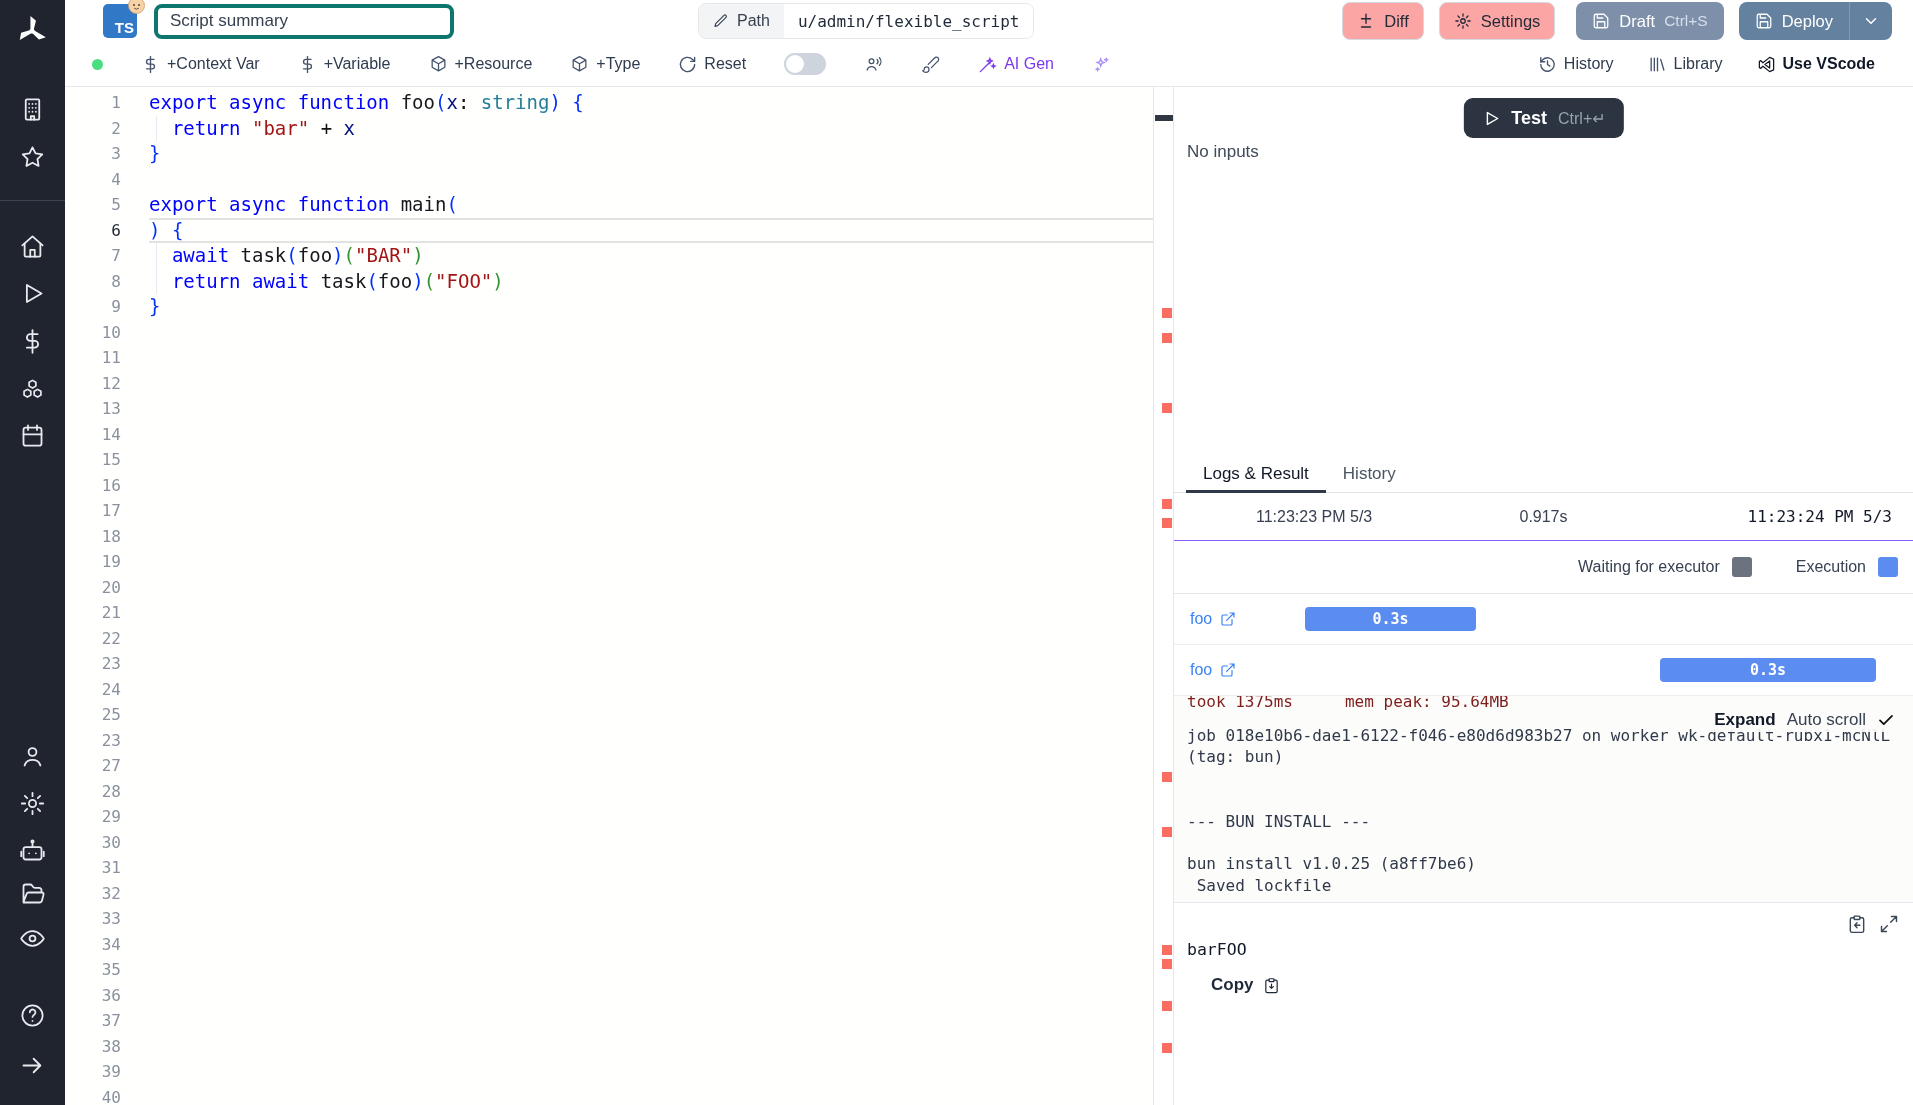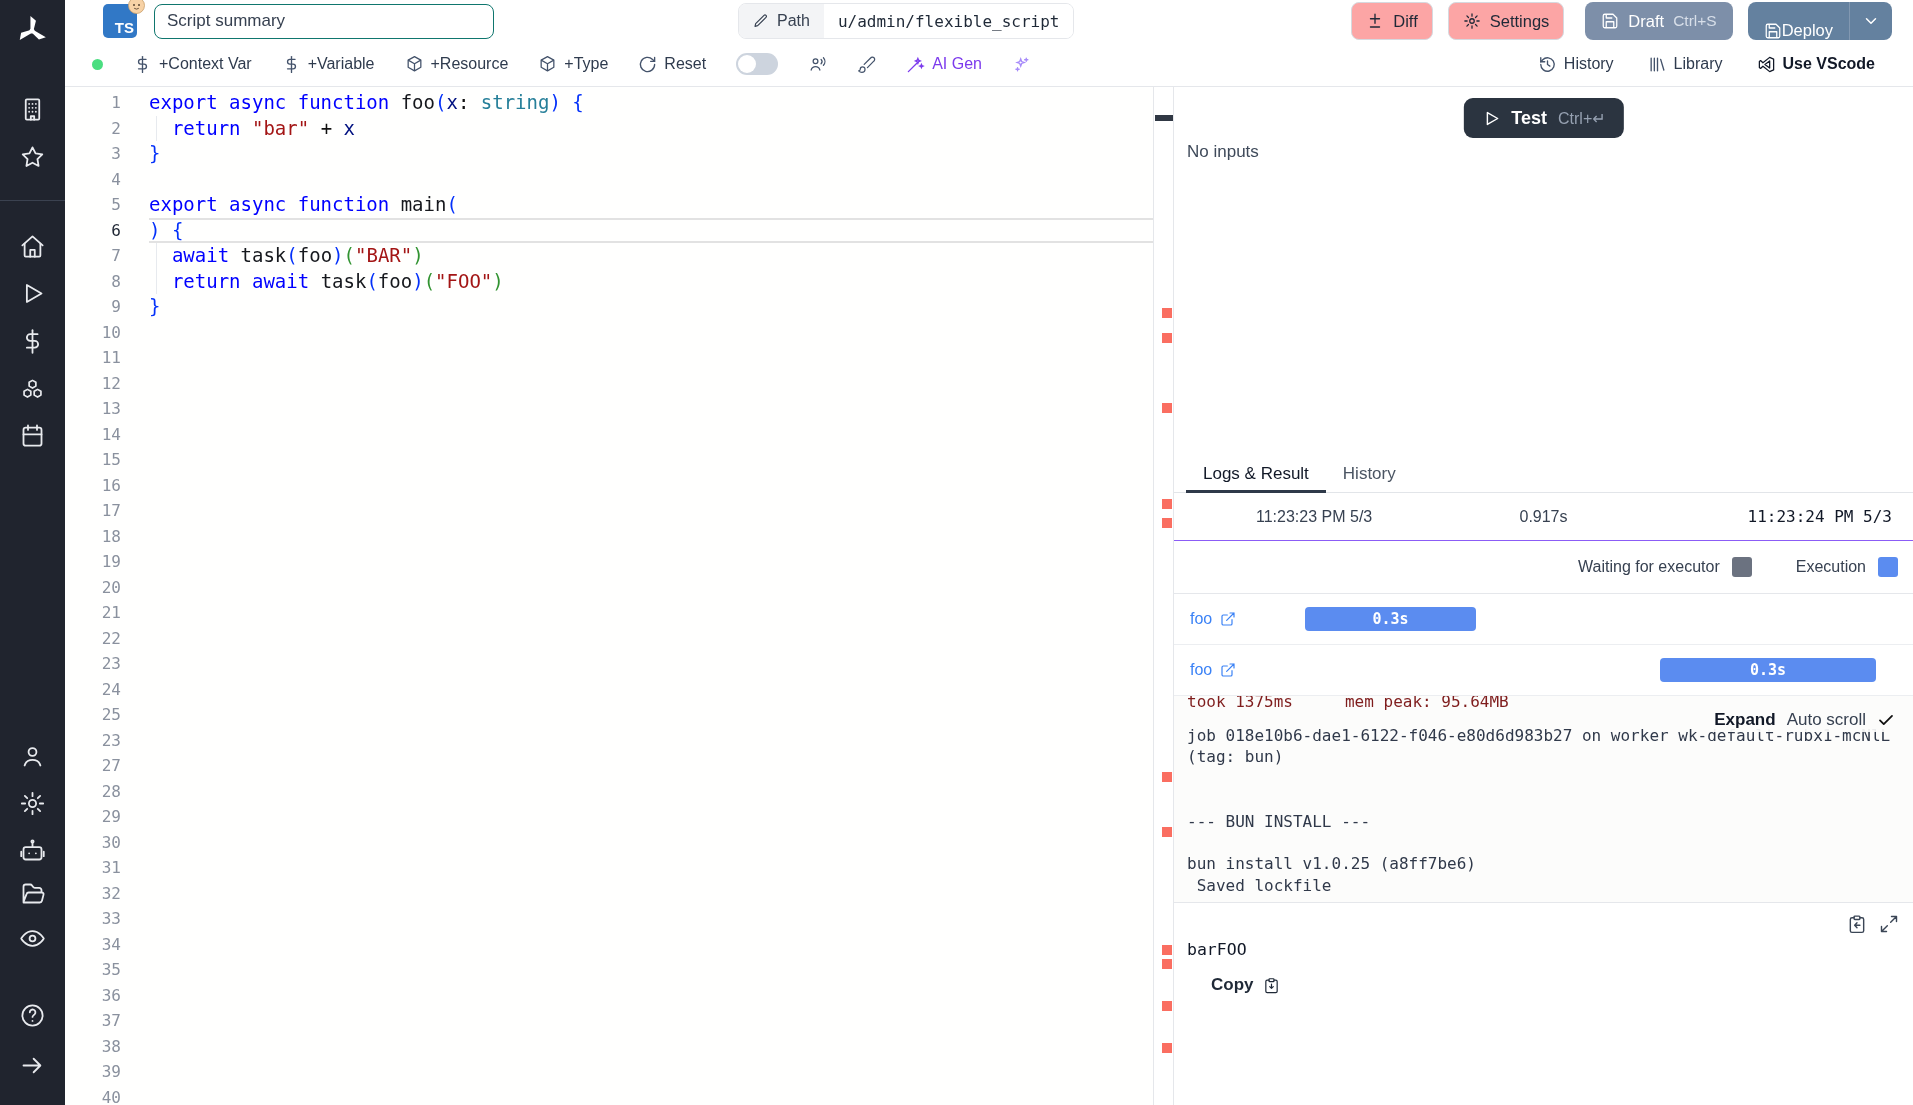--- a/index.html
+++ b/index.html
@@ -13,44 +13,44 @@
   .sicon { position:absolute; left:19px; width:27px; height:27px; color:#e8eaee; cursor:pointer; }
   .sicon svg { width:27px; height:27px; }
   .sdivider { position:absolute; left:0; right:0; top:200px; height:1px; background:#3b4250; }
 
   
   .main { flex:1; display:flex; flex-direction:column; height:1105px; }
   .topbar { height:42px; display:flex; align-items:center; padding-left:38px; background:#fff; flex:none; }
   .ts-badge { position:relative; width:34px; height:34px; background:#3178c6; border-radius:5px; flex:none; }
   .ts-badge .ts-txt { position:absolute; right:3px; bottom:2px; color:#fff; font-weight:700; font-size:15px; }
   .emoji { position:absolute; top:-7px; right:-8px; width:17px; height:17px; }
-  .summary { margin-left:17px; width:340px; height:35px; border:1px solid #0f766e; border-radius:8px;
+  .summary { margin-left:17px; width:300px; height:35px; border:4px solid #0f766e; border-radius:8px;
     padding:0 12px; font-size:17px; color:#374151; font-family:"Liberation Sans",sans-serif; outline:none; }
   .path-group { margin-left:244px; height:36px; display:flex; align-items:stretch; border:1px solid #e5e7eb;
     border-radius:8px; overflow:hidden; }
   .path-label { display:flex; align-items:center; gap:8px; background:#f3f4f6; padding:0 14px;
     font-size:16px; color:#374151; cursor:pointer; }
   .path-value { display:flex; align-items:center; background:#fff; padding:0 14px;
     font-family:"DejaVu Sans Mono",monospace; font-size:16px; color:#1f2937; }
   .tb-right { margin-left:auto; display:flex; align-items:center; padding-right:21px; gap:15px; }
   .btn { display:flex; align-items:center; gap:9px; height:38px; padding:0 14px; background:#fca5a5;
     border:1px solid #d6d9df; border-radius:8px; font-size:16.5px; color:#1f2937; cursor:pointer;
     font-family:"Liberation Sans",sans-serif; }
   .btn svg { width:18px; height:18px; }
   .btn.draft { margin-left:6px; background:#7d8fa9; border:none; color:#fff; padding:0 16px; }
   .btn.draft .kbd { color:#d8dfe9; font-size:15.5px; }
   .deploy { display:flex; align-items:stretch; height:38px; background:#64819f; border-radius:8px;
     color:#fff; overflow:hidden; cursor:pointer; }
-  .deploy .dmain { display:flex; align-items:flex-end; padding:0 16px; font-size:16.5px; }
+  .deploy .dmain { display:flex; align-items:center; gap:9px; padding:0 16px; font-size:16.5px; }
   .deploy .dd { display:flex; align-items:center; padding:0 12px; border-left:1px solid #8298b1; }
   .deploy svg { width:18px; height:18px; }
 
   
   .toolbar { height:45px; display:flex; align-items:center; border-bottom:1px solid #e5e7eb;
-    padding:0 38px 0 27px; gap:30px; flex:none; font-size:16px; color:#2f3b4e; }
+    padding:0 38px 0 27px; gap:38px; flex:none; font-size:16px; color:#2f3b4e; }
   .titem { display:flex; align-items:center; gap:7px; cursor:pointer; white-space:nowrap; }
   .titem svg { width:19px; height:19px; color:#44536b; }
   .dot { width:11px; height:11px; border-radius:50%; background:#4ade80; }
   .toggle { width:42px; height:22px; border-radius:11px; background:#cdd4de; position:relative; cursor:pointer; }
   .toggle::after { content:''; position:absolute; left:2px; top:2px; width:18px; height:18px;
     border-radius:50%; background:#fff; }
   .ai { color:#7c3aed; font-weight:500; }
   .ai svg { color:#7c3aed; }
   .sparkle svg { color:#a78bfa; }
   .tspacer { flex:1; }

